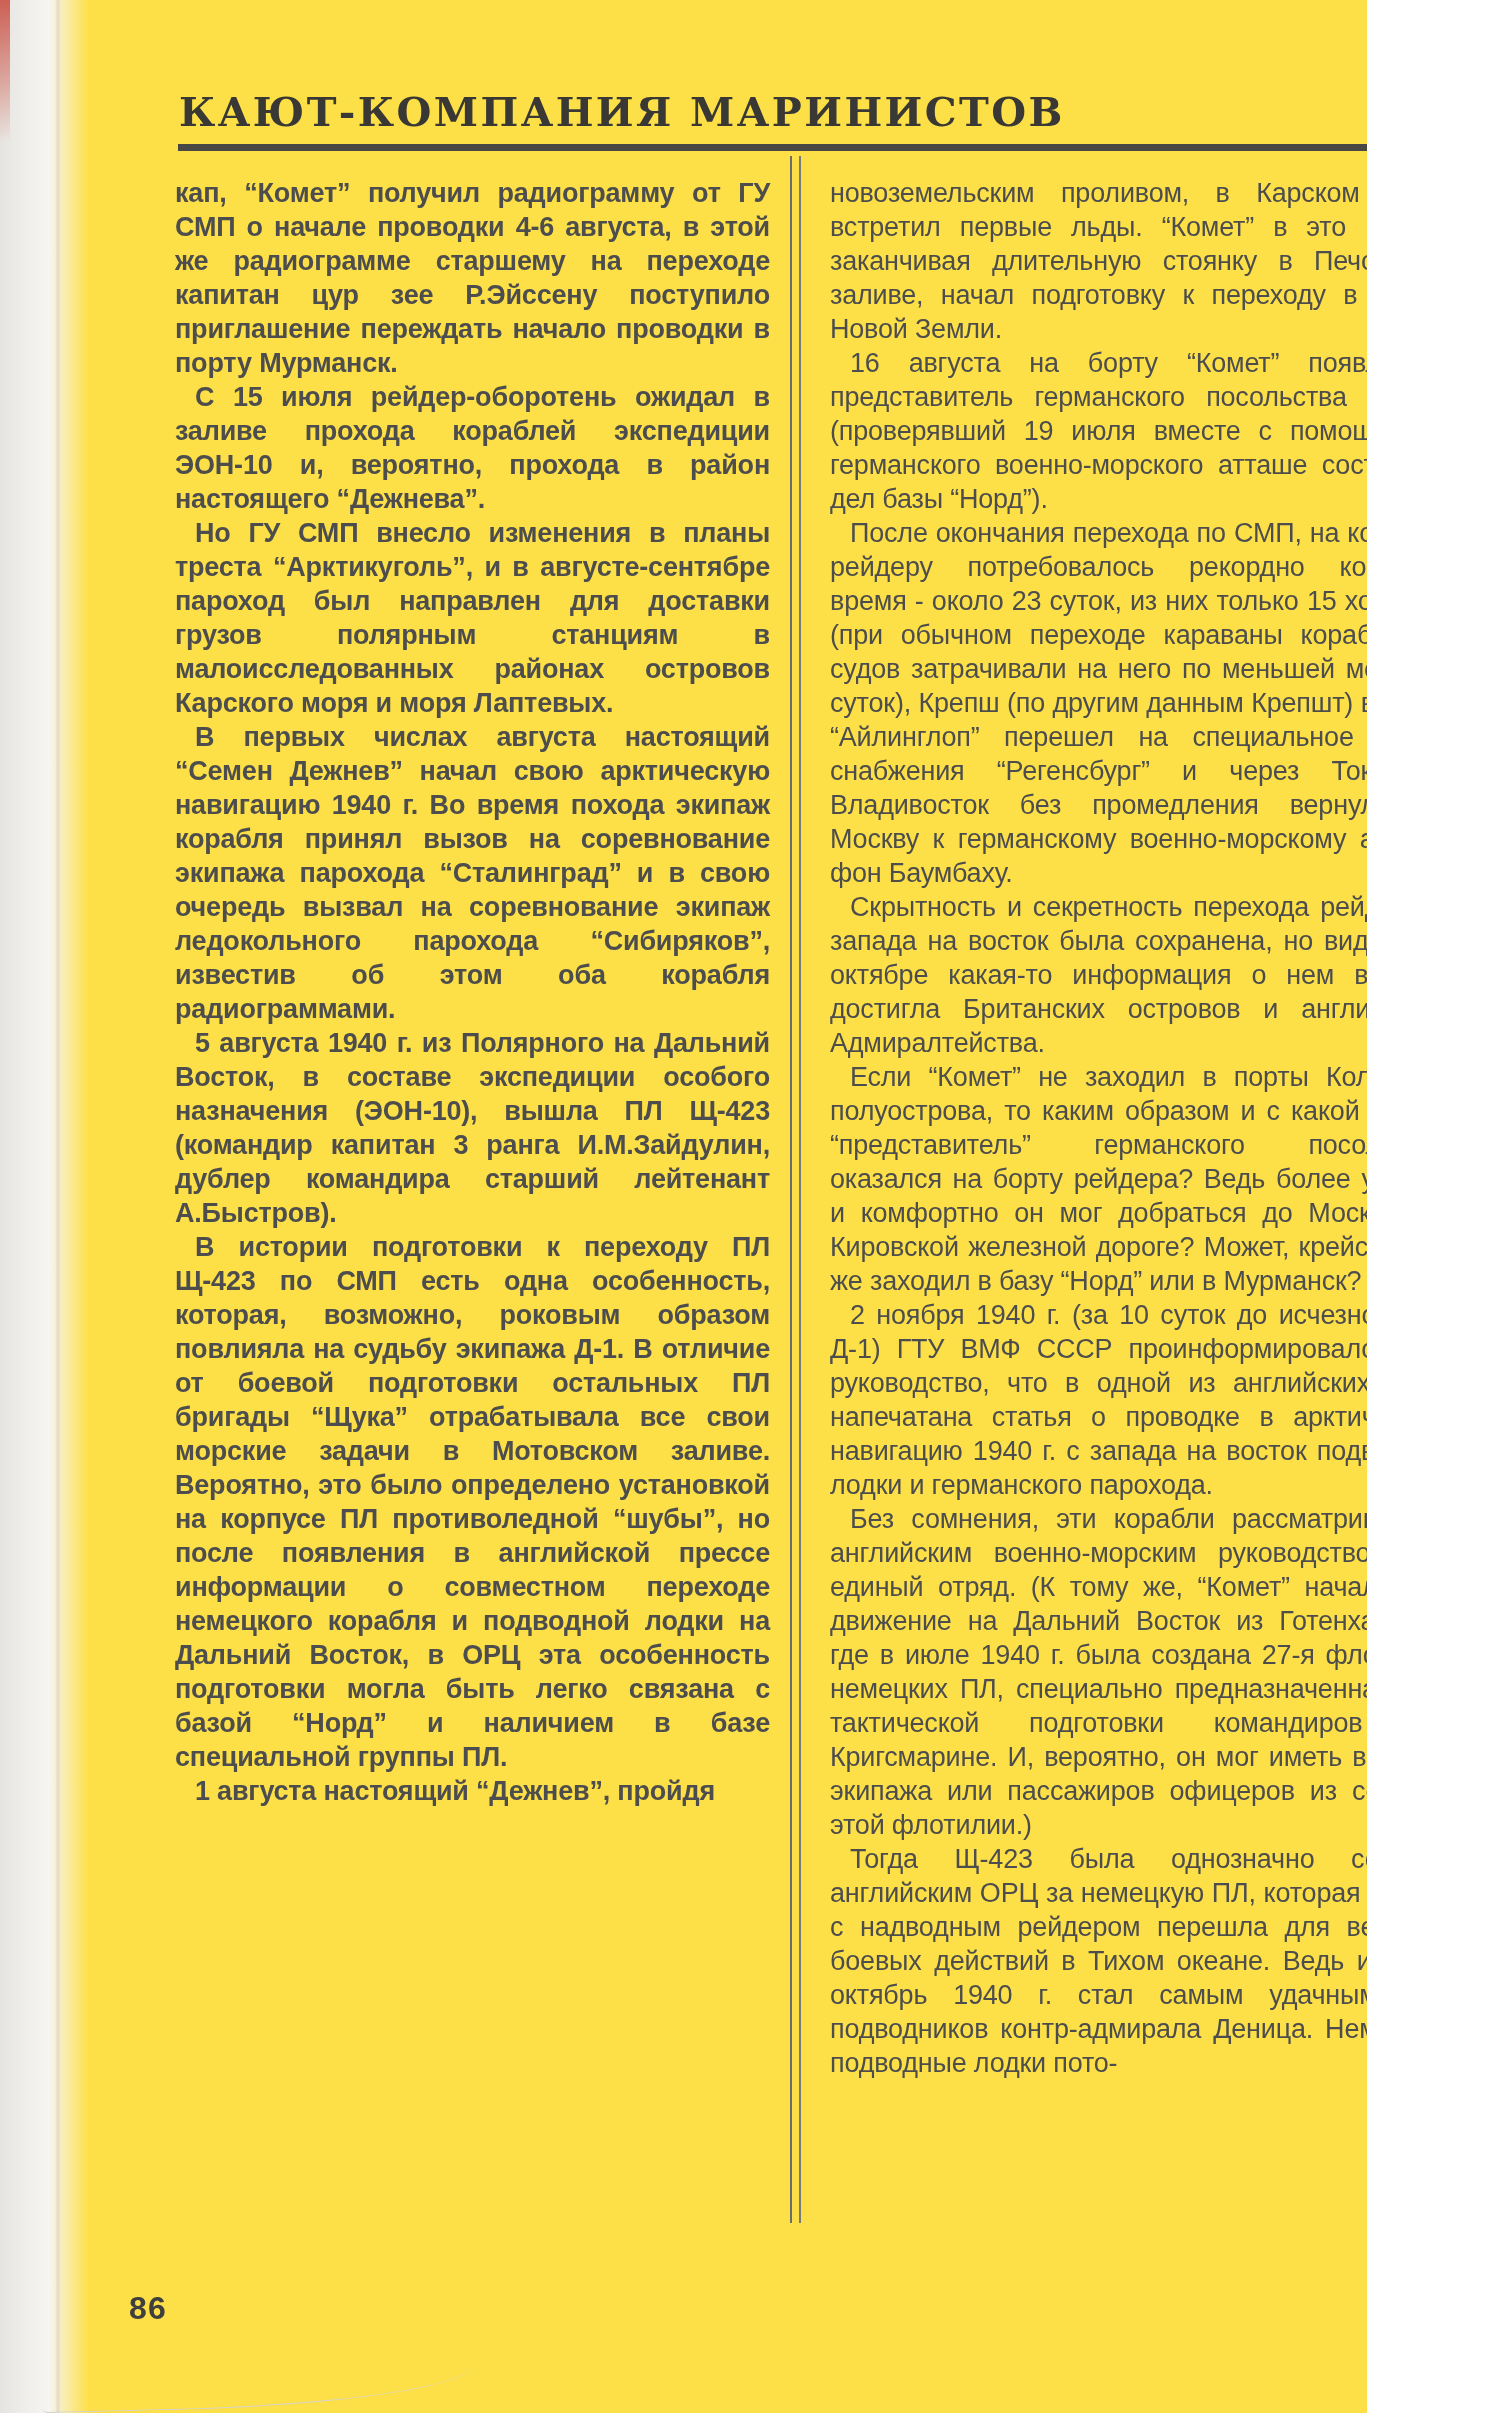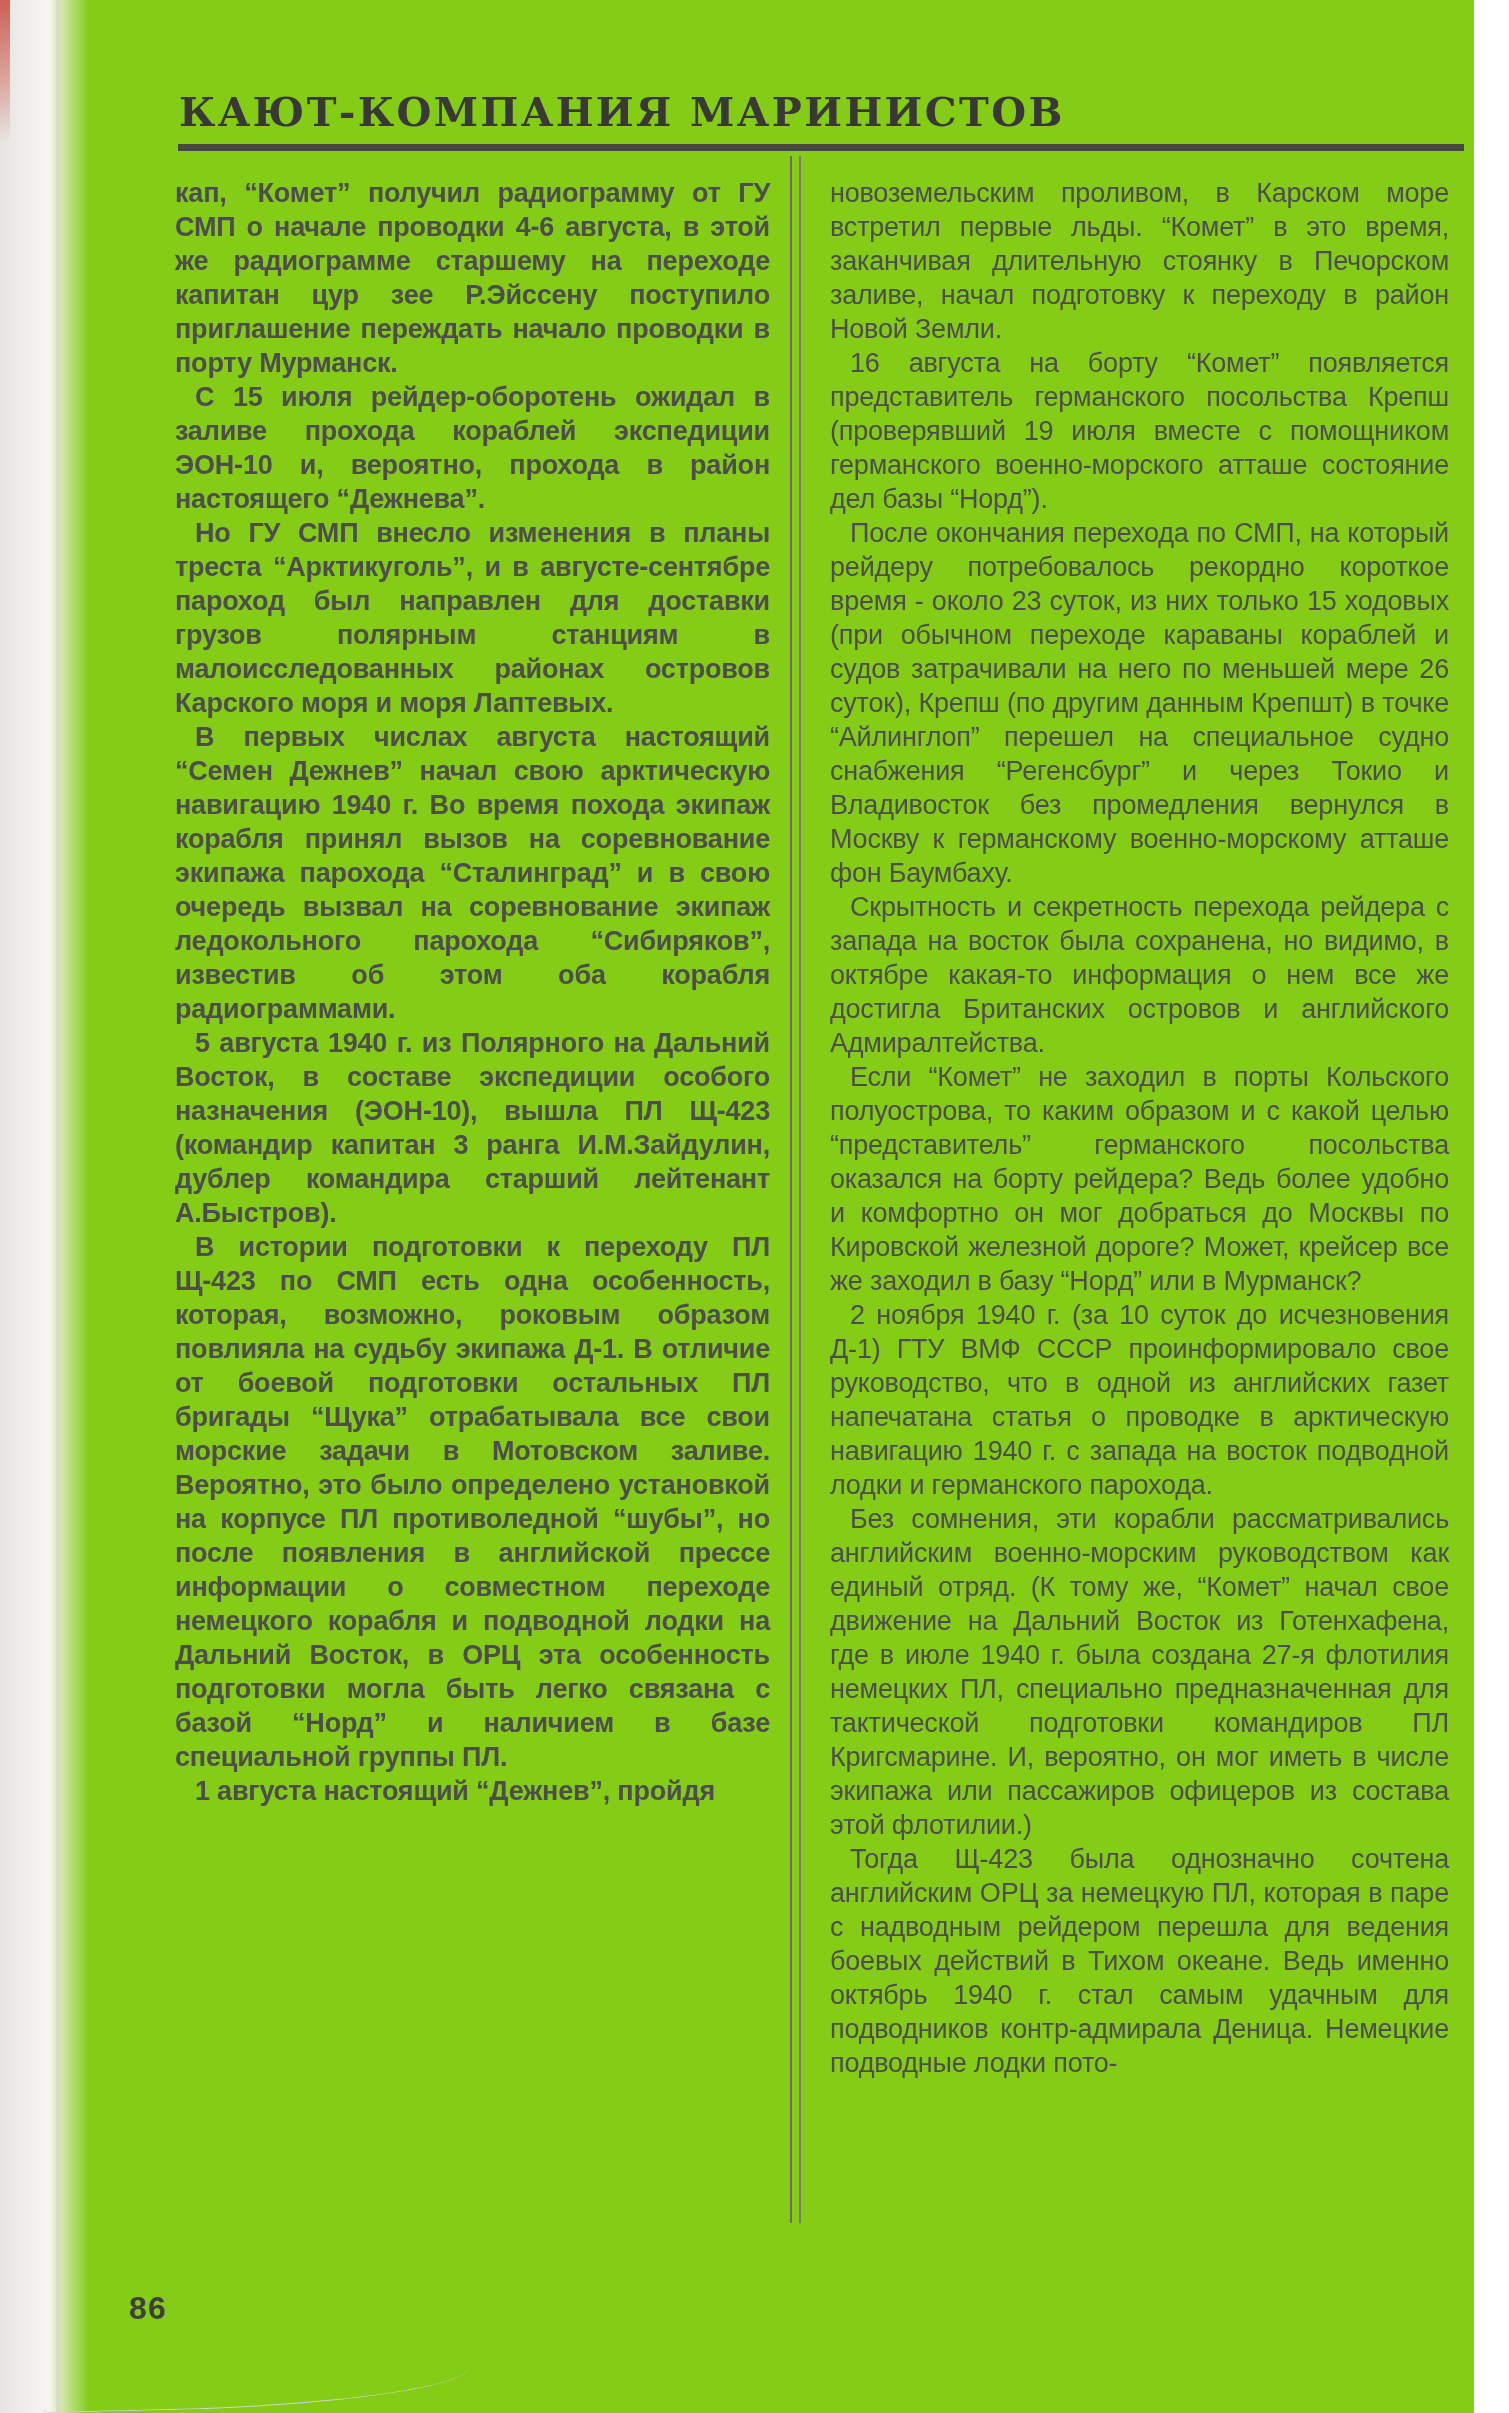--- a/index.html
+++ b/index.html
@@ -2,23 +2,23 @@
 <html lang="ru" style="font-size:9.5px"><head>
 <meta charset="utf-8">
 <style>
   html, body {
     margin: 0;
     padding: 0;
     background: #ffffff;
   }
   .page {
     position: relative;
-    width: 1474px;
+    width: 1367px;
     height: 2413px;
-    background: #84cc16;
+    background: #fde047;
     overflow: hidden;
     font-family: "Liberation Sans", sans-serif;
   }
   
   .gutter-shadow {
     position: absolute;
     left: 0; top: 0;
     width: 89px; height: 100%;
     background: linear-gradient(90deg, #e6e4e0 0%, #efedea 25%, #f7f5f2 55%, rgba(251,250,247,0) 100%);
   }

